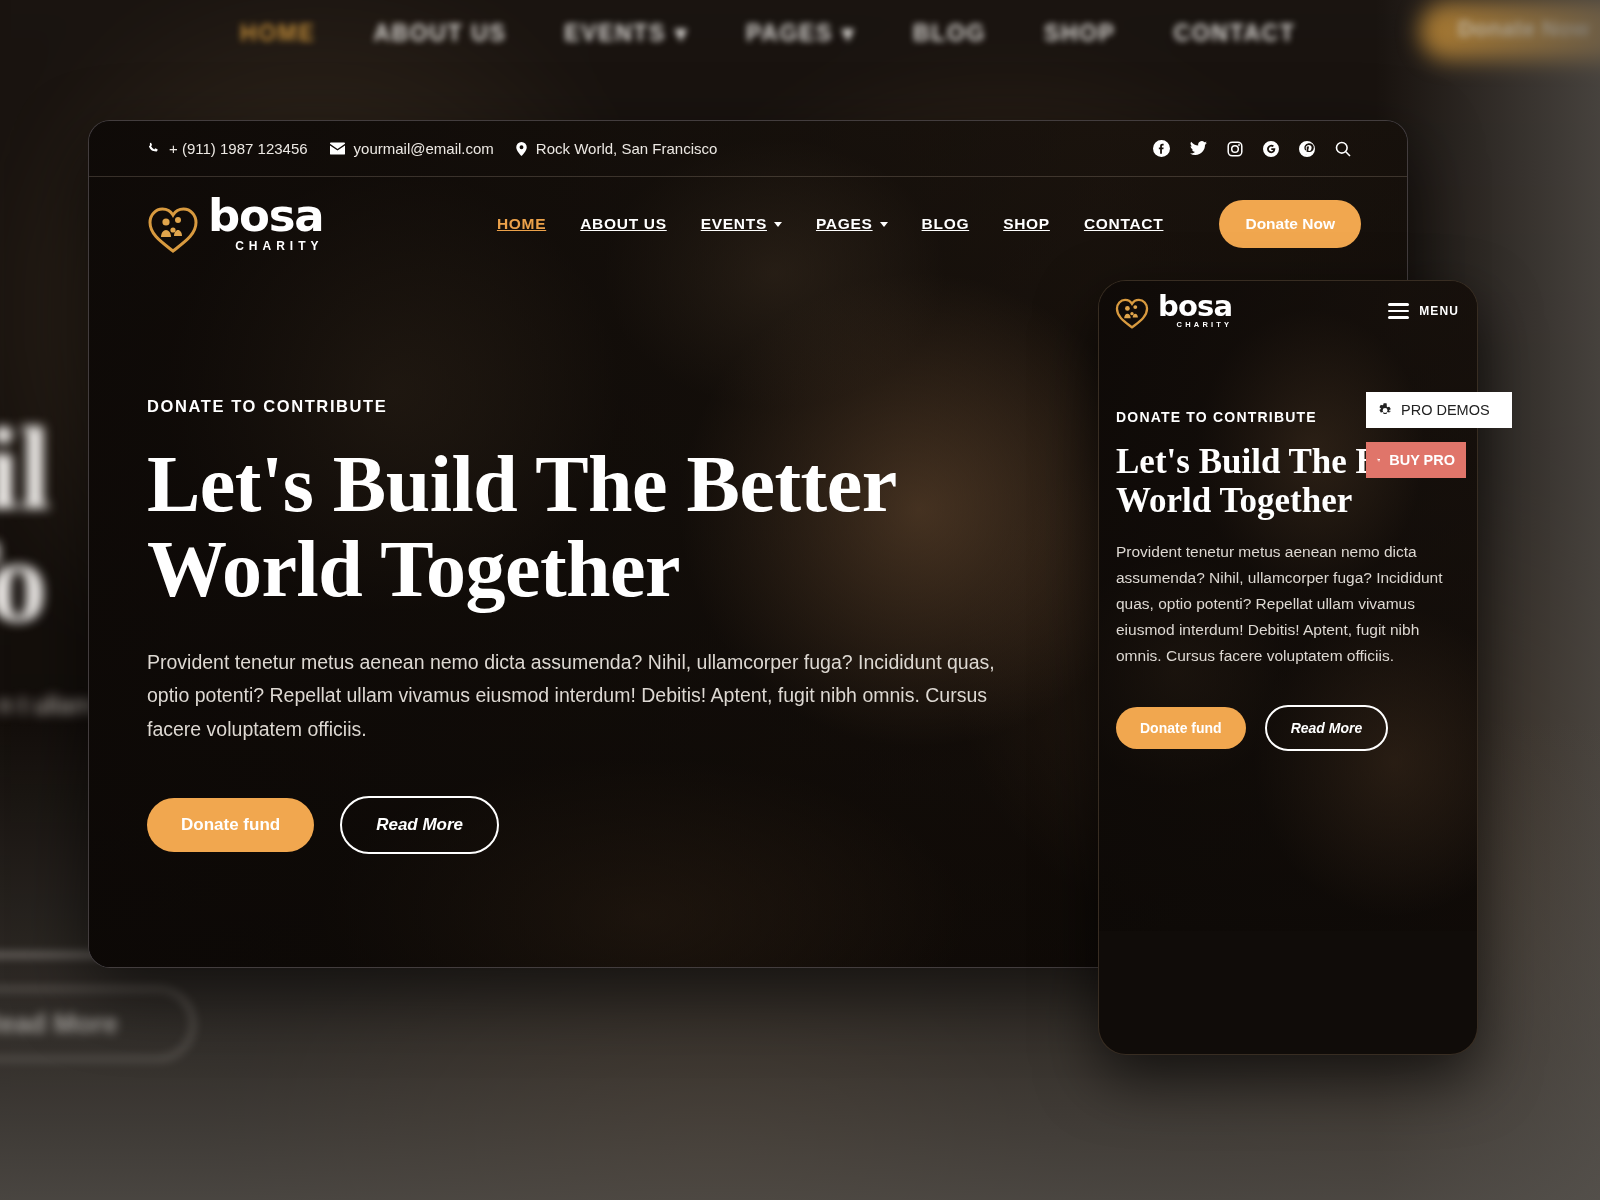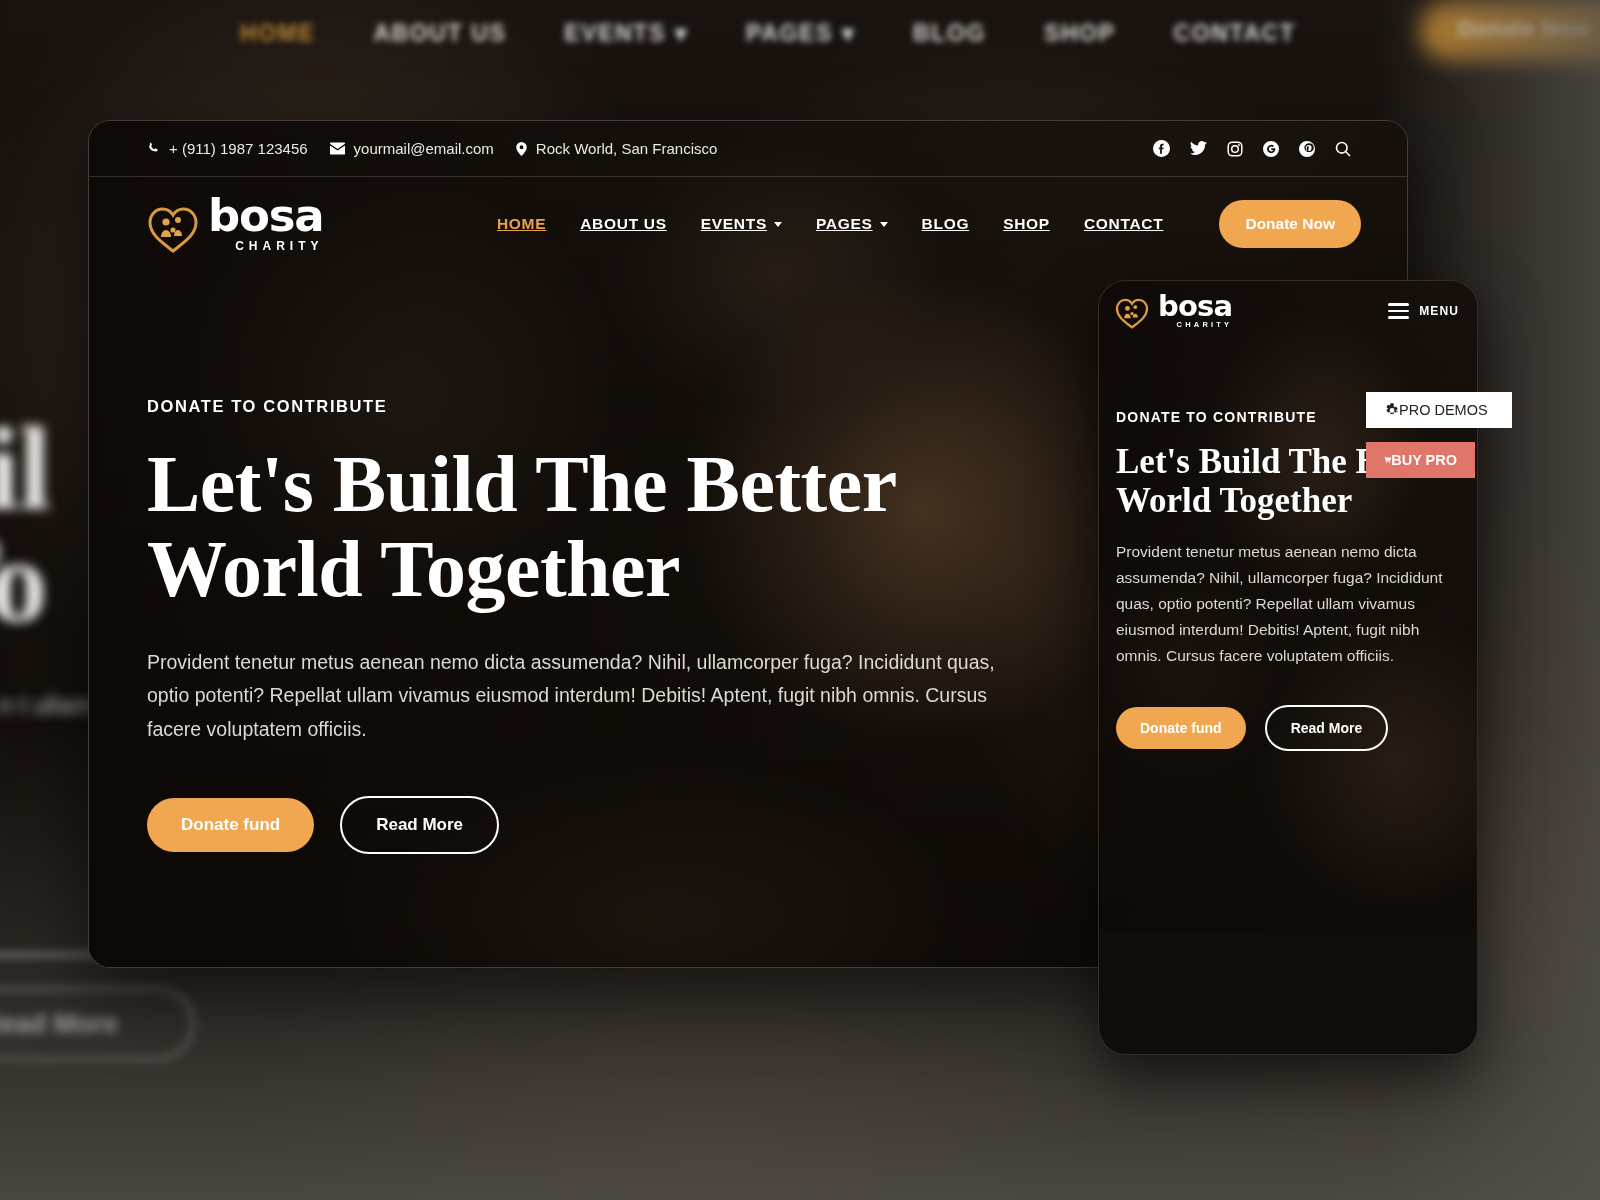--- a/index.html
+++ b/index.html
@@ -184,21 +184,21 @@
     margin-top:34px; max-width:860px;
     font-size:19.5px; line-height:1.72; color:#ddd8d2;
   }
   .cta{ margin-top:50px; display:flex; align-items:center; gap:26px; }
   .btn{
     font-size:17px; font-weight:700; border-radius:34px;
     padding:17px 34px; cursor:pointer; white-space:nowrap;
     font-family:"Liberation Sans", sans-serif;
   }
   .btn-fill{ background:#f1a74f; color:#fff; border:none; }
-  .btn-out{ background:transparent; color:#fff; border:2px solid #ffffff; }
+  .btn-out{ background:transparent; color:#fff; border:2px solid #ffffff;font-style:italic; }
 
   
   .mobile{
     position:absolute; left:1098px; top:280px;
     width:380px; height:775px;
     border-radius:28px; overflow:hidden;
     background:#100c09;
     box-shadow:0 24px 60px rgba(0,0,0,.62);
     border:1px solid rgba(200,165,125,.22);
     z-index:6;
@@ -262,27 +262,27 @@
     font-size:13px; font-weight:700; letter-spacing:2.4px;
     color:#8e8e8e; line-height:1.45;
   }
   .p2-txt{
     font-size:17.5px; font-weight:700; letter-spacing:.6px; color:#8e8e8e;
   }
 
   
   .badges{ position:absolute; left:1366px; top:392px; z-index:9; }
   .badge{
-    display:flex; align-items:center; 
-    padding:10px 18px; white-space:nowrap;
+    display:flex; align-items:center; gap:9px;
+    padding:10px 11px; white-space:nowrap;
     font-size:14.5px; font-weight:400; cursor:pointer;text-align:right;
   }
   .badge-pro{ background:#ffffff; color:#222; width:146px; }
   .badge-buy{
-    background:#e0756a; color:#fff; width:109px; margin-top:14px;
+    background:#e0756a; color:#fff; width:100px; margin-top:14px;
     font-weight:700;
   }
 </style>
 </head>
 <body>
 
 <div class="bg-layer">
   <div class="bg-photo"></div>
 
   <div class="bg-nav">

